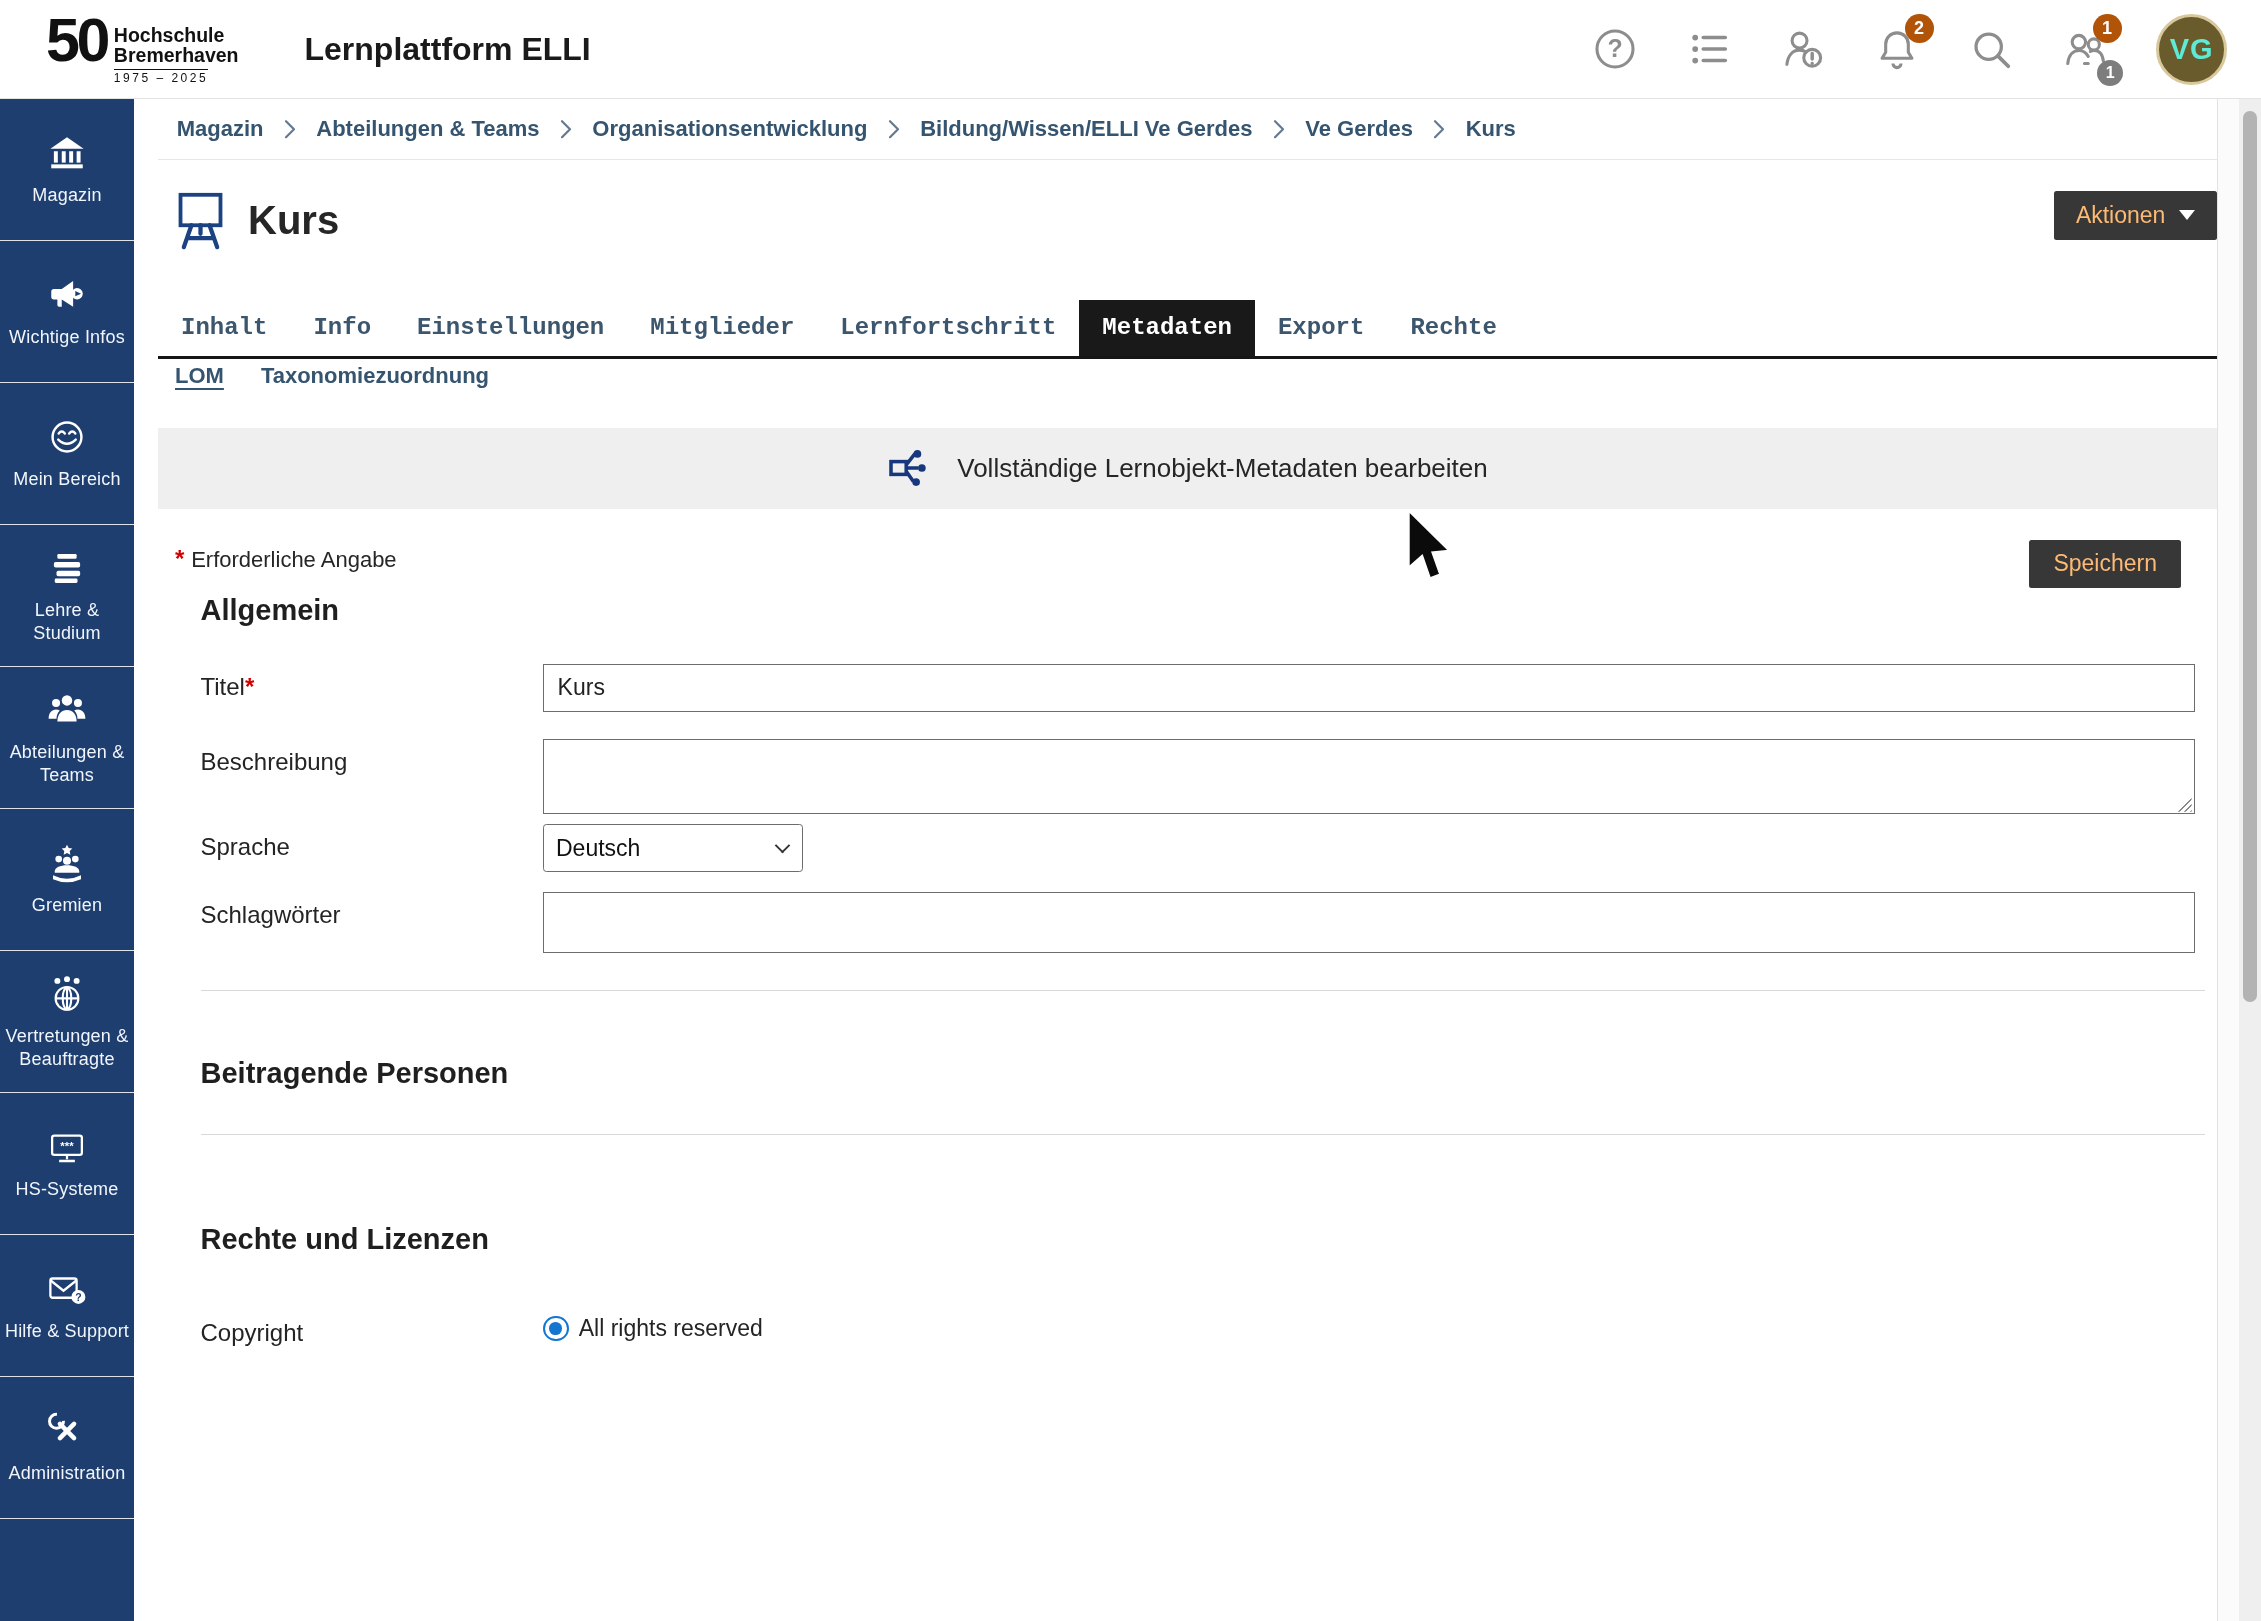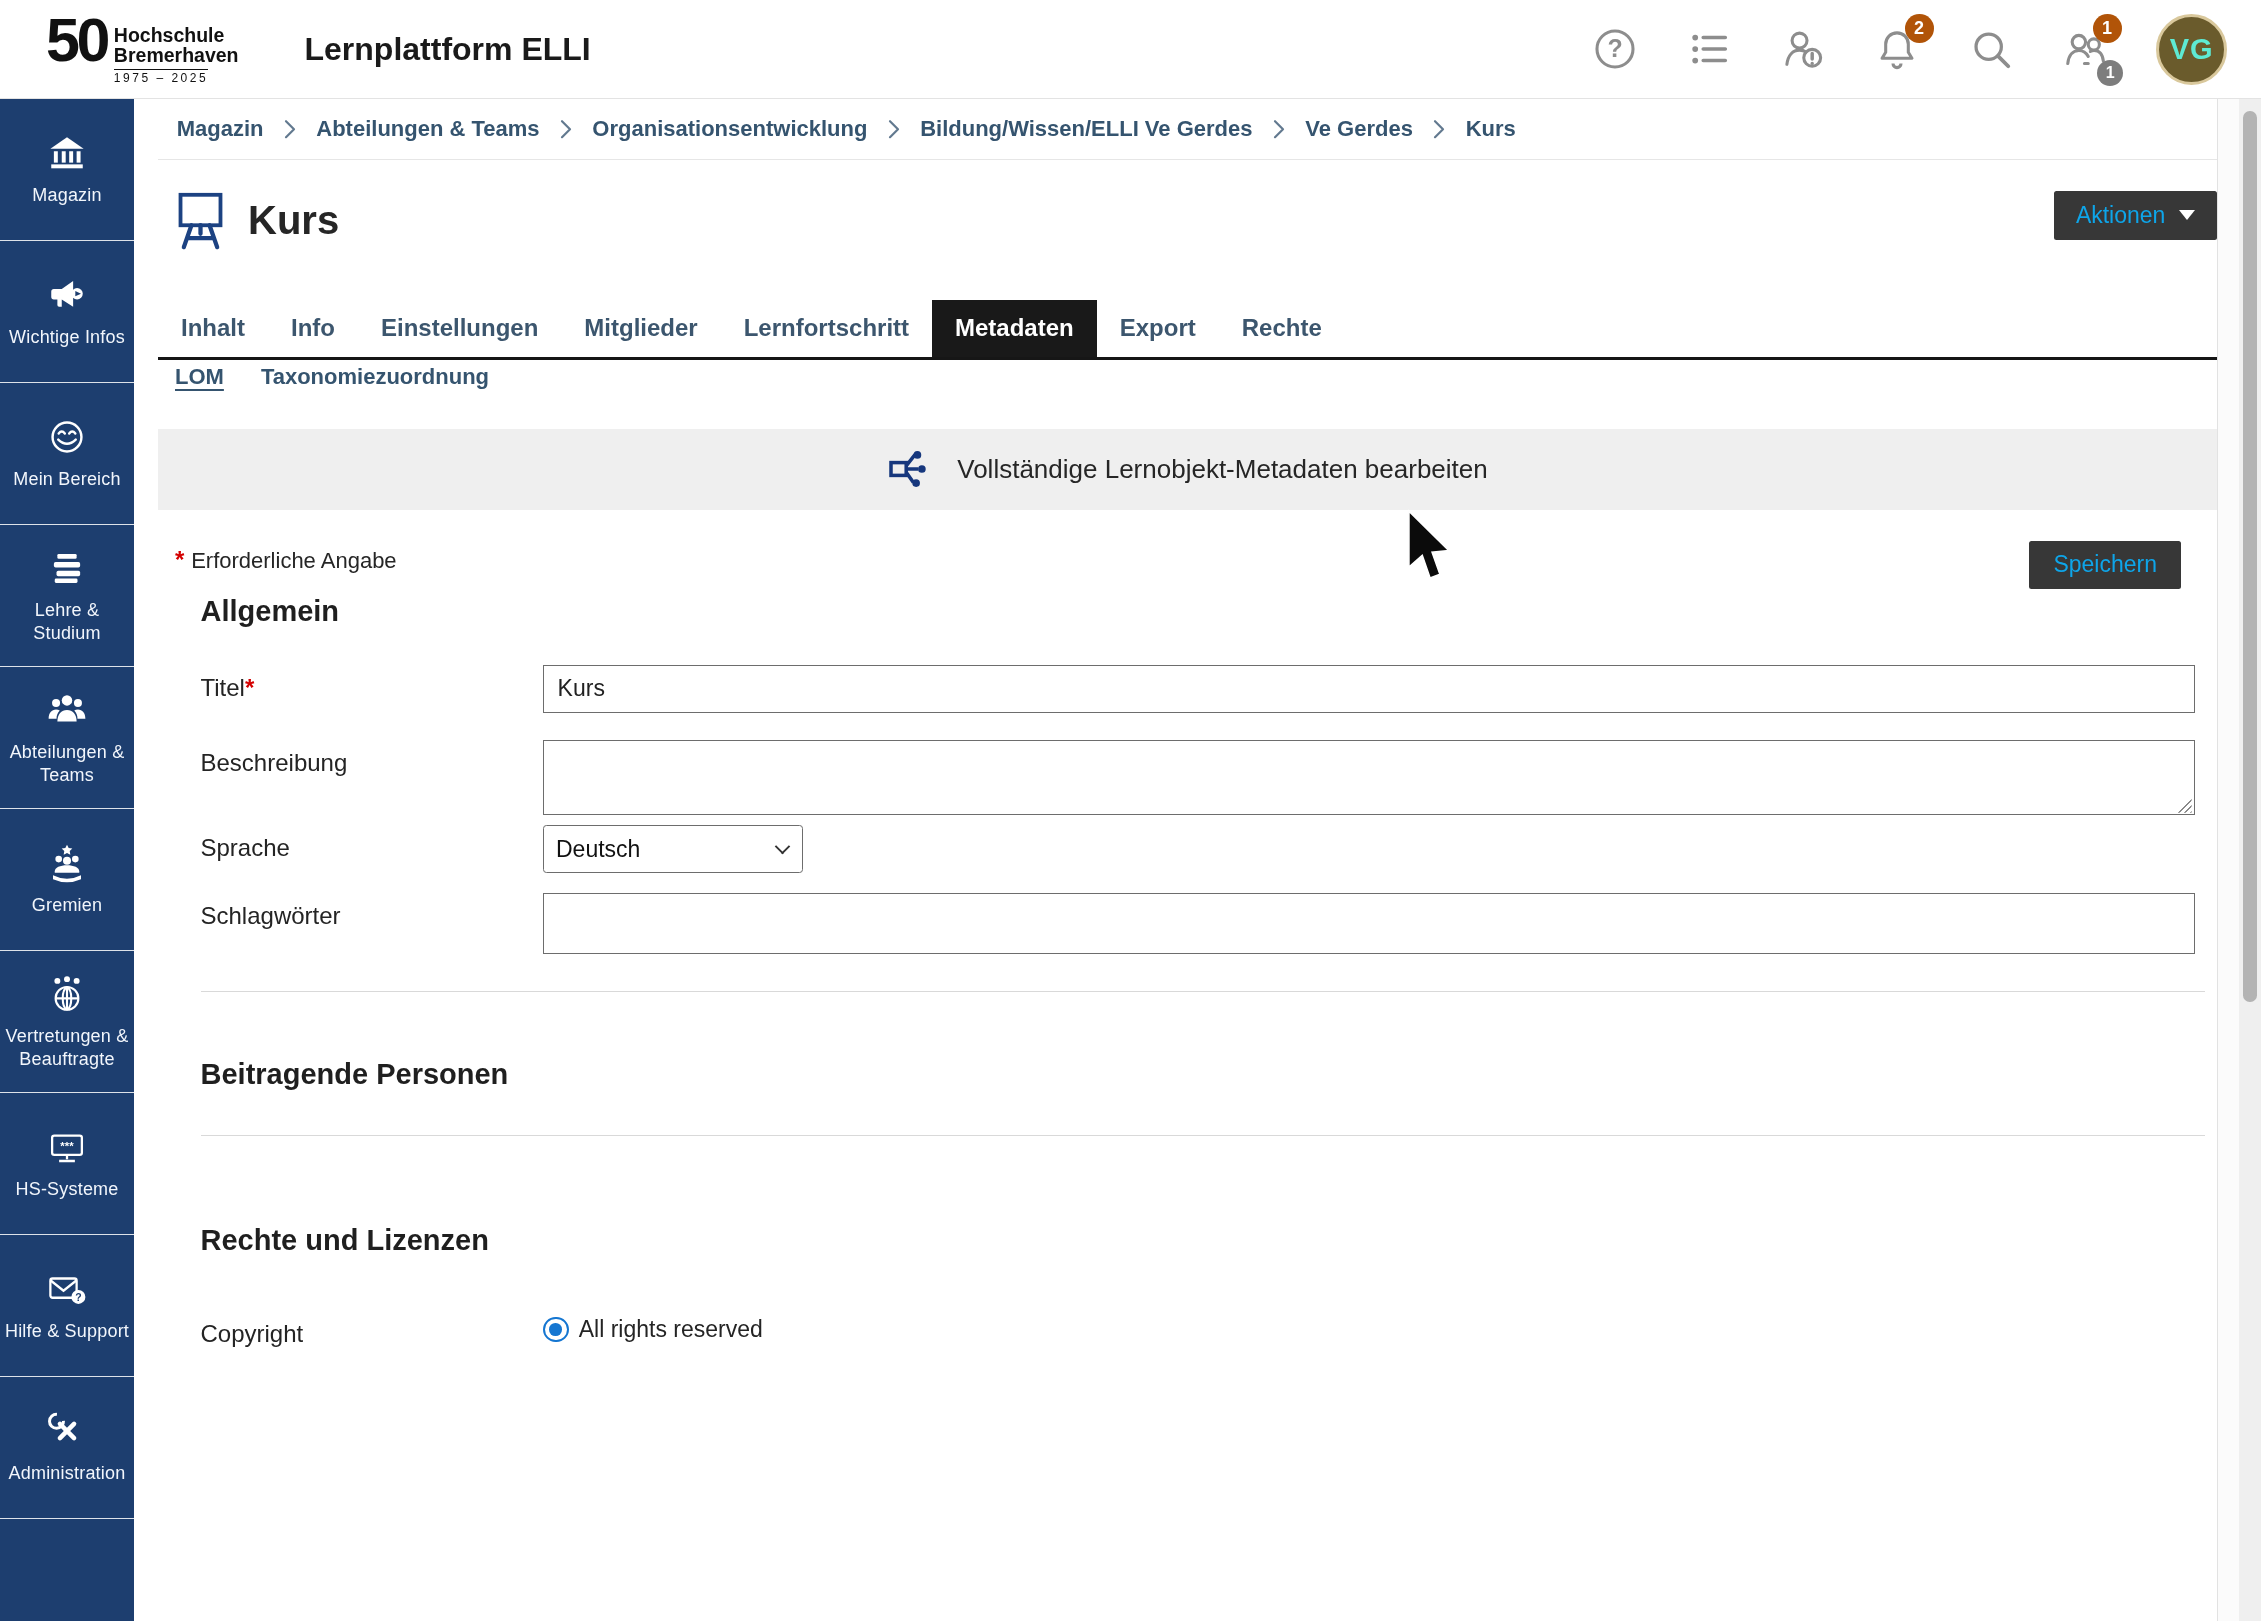--- a/index.html
+++ b/index.html
@@ -46,27 +46,27 @@
     padding:0 0 0 41px; overflow:hidden; }
 
   .breadcrumb { display:flex; align-items:center; height:61px; border-bottom:1.7px solid #e6e6e6;
     margin-left:-17px; padding-left:18.7px; gap:20.4px; }
   .crumb { color:#35546f; font-size:22px; font-weight:600; text-decoration:none; white-space:nowrap; }
   .crumb-sep { width:12px; height:20.4px; flex:0 0 auto; }
 
   .title-row { display:flex; align-items:center; margin-top:29px; height:63px; position:relative; }
   .title-icon svg { width:51px; height:59px; display:block; }
   .page-title { font-size:40px; font-weight:600; color:#262626; margin-left:22px; }
-  .btn-dark { background:#373737; color:#0ea5e9; border:none; border-radius:2.5px; font-size:23px;
+  .btn-dark { background:#373737; color:#fdba74; border:none; border-radius:2.5px; font-size:23px;
     font-family:inherit; cursor:pointer; display:inline-flex; align-items:center; gap:13.6px; }
   .actions-btn { position:absolute; right:0; top:1.7px; height:49px; padding:0 22px; }
   .caret-down { width:0; height:0; border-left:8.5px solid transparent; border-right:8.5px solid transparent; border-top:10.2px solid #fff; }
 
   .tabs { display:flex; align-items:flex-end; margin-top:48px; margin-left:-17px;
-    border-bottom:3.4px solid #161616; }
+    border-bottom:3.4px solid #161616;font-family:Liberation Mono, monospace; }
   .tab { font-size:24px; color:#3c566e; font-weight:600; padding:14.4px 23px; text-decoration:none; white-space:nowrap; }
   .tab.active { background:#191919; color:#fff; }
 
   .subtabs { display:flex; gap:37px; margin-top:4px; align-items:flex-start; }
   .subtab { font-size:22px; color:#35546f; font-weight:600; text-decoration:none; }
   .subtab.active { text-decoration:underline; text-underline-offset:5.1px; }
 
   .banner { margin-top:39px; margin-left:-17px; height:81px; background:#efefef;
     display:flex; align-items:center; justify-content:center; gap:22px; cursor:pointer; }
   .banner svg { width:48px; height:48px; }

